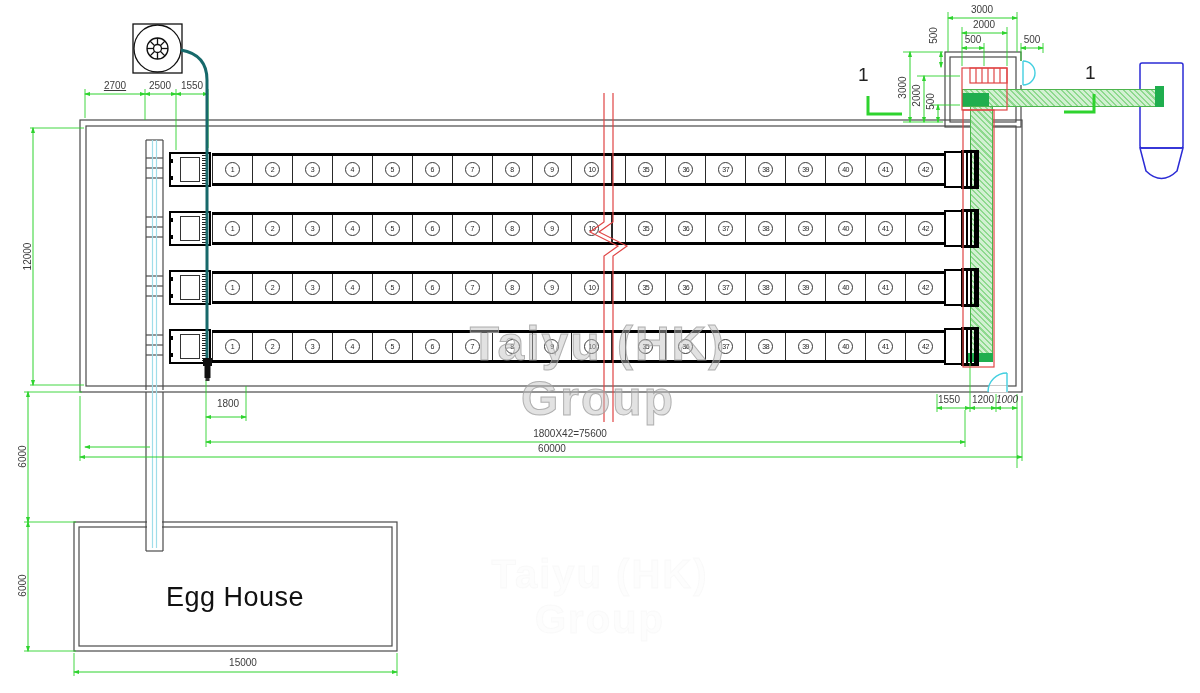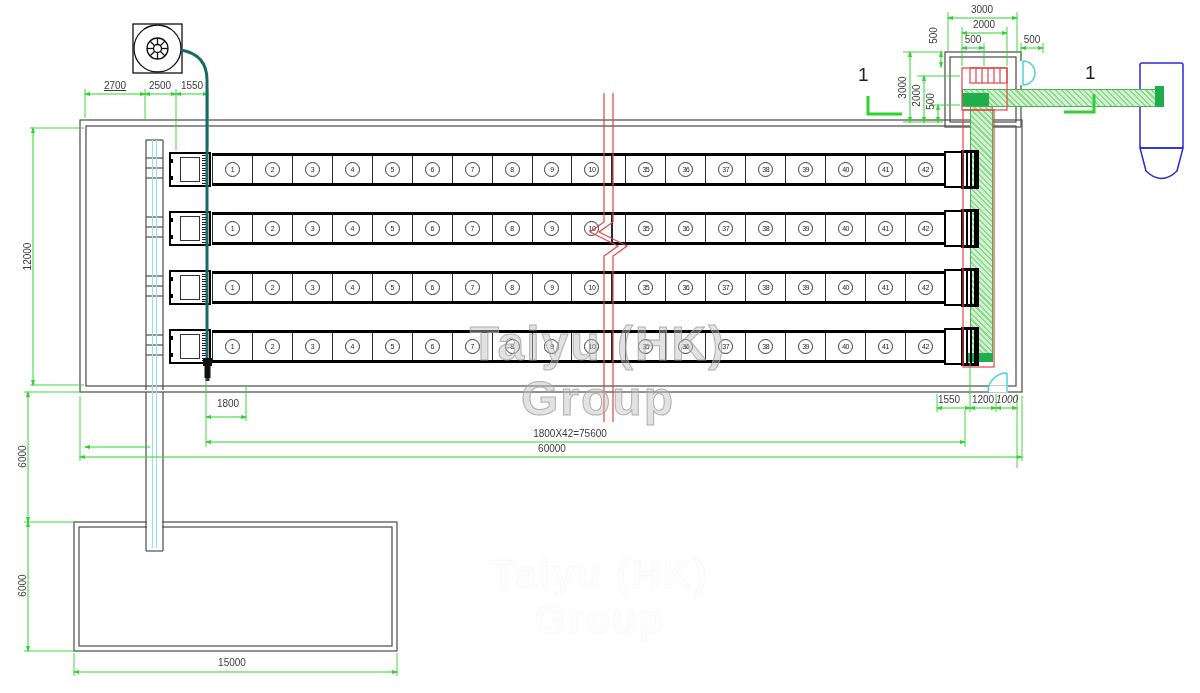--- a/index.html
+++ b/index.html
@@ -522,22 +522,23 @@
   <div class="dim rot" style="left:913px;top:96px;width:34px;">500</div>
   <div class="dim rot" style="left:7px;top:251px;width:40px;">12000</div>
   <div class="dim rot" style="left:2px;top:451px;width:40px;">6000</div>
   <div class="dim rot" style="left:2px;top:580px;width:40px;">6000</div>
   <div class="dim" style="left:208px;top:398px;width:40px;">1800</div>
   <div class="dim" style="left:510px;top:428px;width:120px;">1800X42=75600</div>
   <div class="dim" style="left:522px;top:443px;width:60px;">60000</div>
   <div class="dim" style="left:929px;top:394px;width:40px;">1550</div>
   <div class="dim" style="left:963px;top:394px;width:40px;">1200</div>
   <div class="dim" style="left:987px;top:394px;width:40px;font-style:italic;">1000</div>
-  <div class="dim" style="left:202px;top:657px;width:60px;">15000</div>
+  <div class="dim" style="left:213px;top:657px;width:60px;">15000</div>
 
   <div class="sec" style="left:858px;top:64px;">1</div>
   <div class="sec" style="left:1085px;top:62px;">1</div>
 
+  <div class="biglabel" style="left:110px;top:582px;width:250px;">Egg House</div>
 
   <div class="wm" style="left:398px;top:316px;width:400px;">Taiyu (HK) Group</div>
   <div class="wm wm2" style="left:440px;top:552px;width:320px;">Taiyu (HK) Group</div>
 
 </div>
 
 </body></html>

